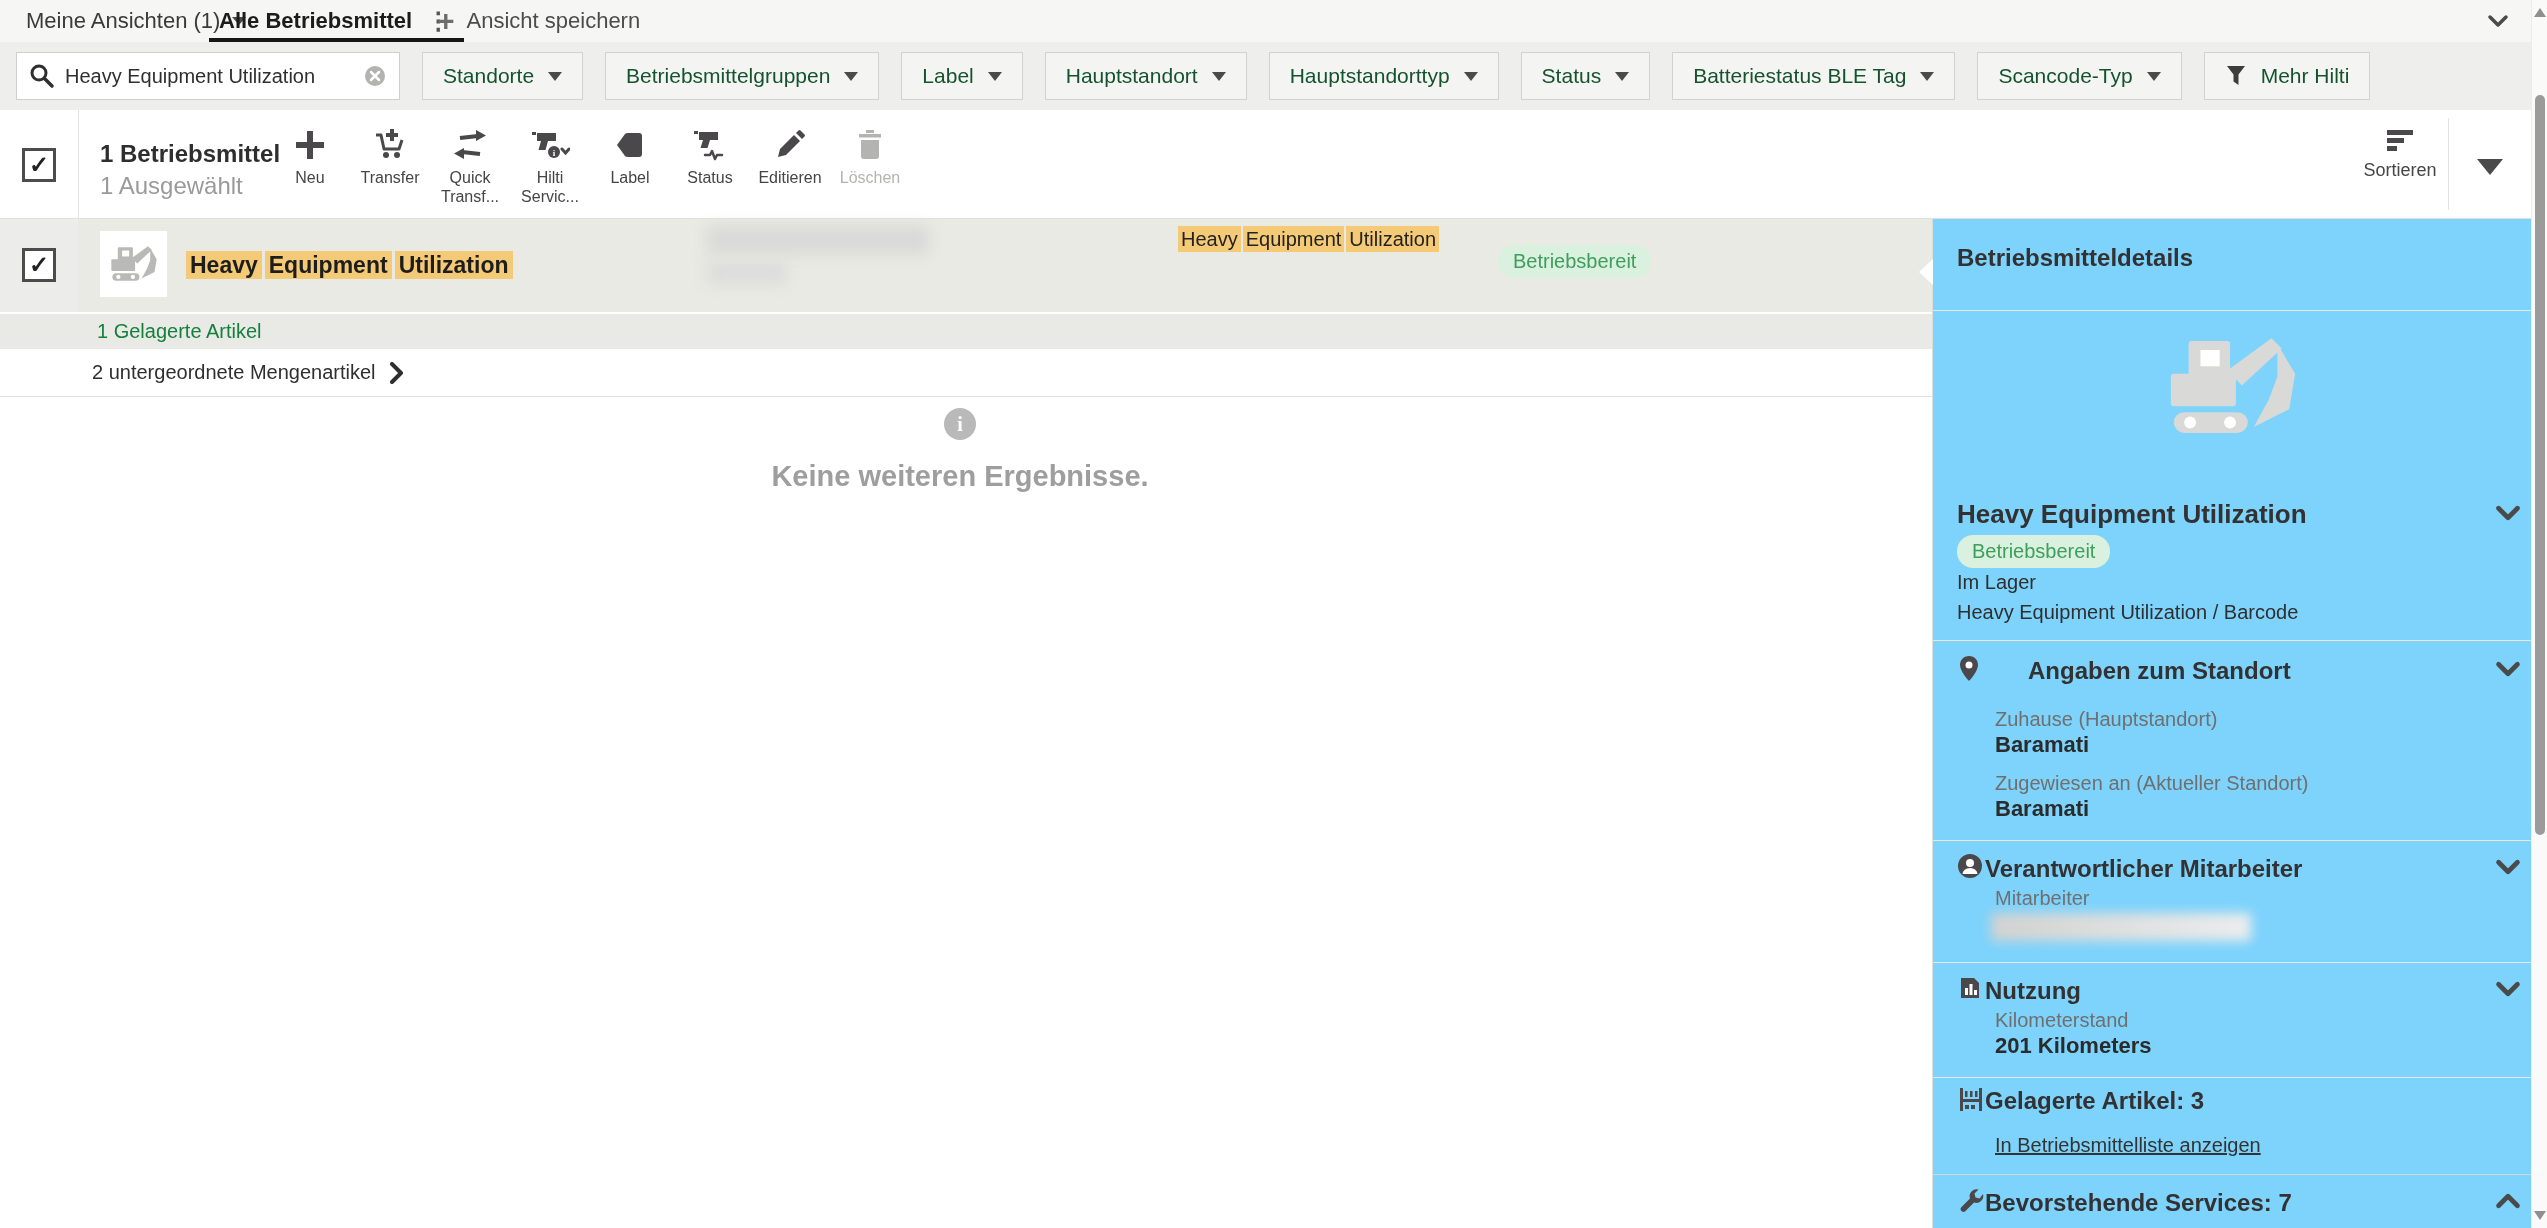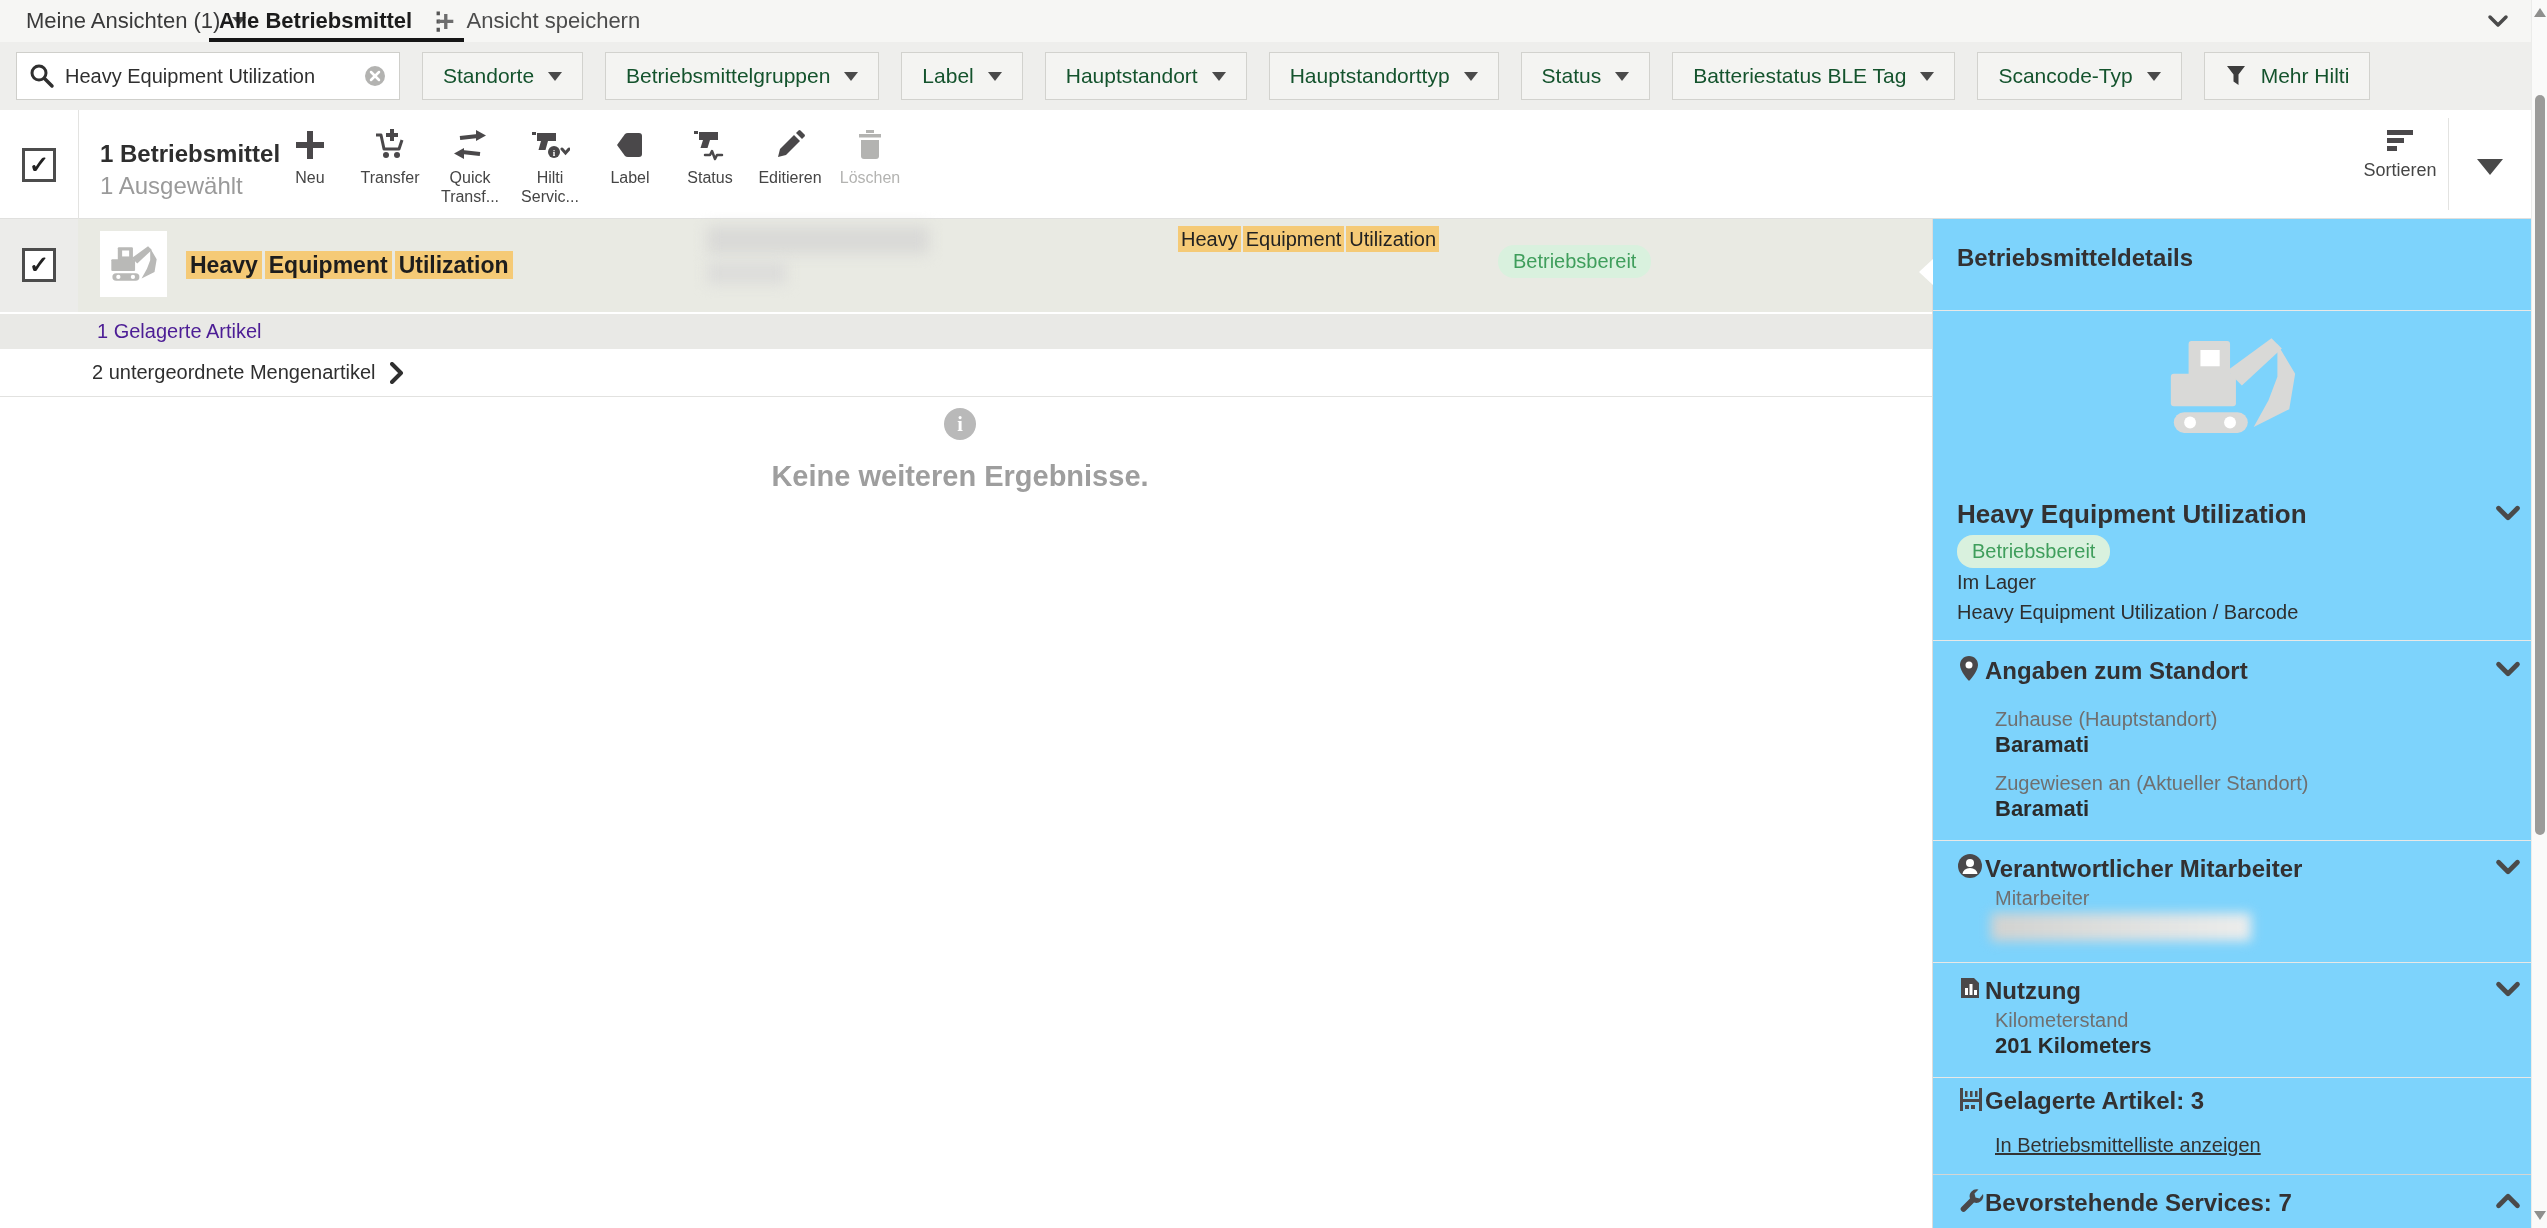--- a/index.html
+++ b/index.html
@@ -47,21 +47,21 @@
   .thumb { position:absolute; left:100px; top:231px; width:67px; height:66px; background:#fff; display:flex; align-items:center; justify-content:center; }
   .hl { background:#f5ca76; padding:1px 4px; }
   .row-title { position:absolute; left:186px; top:252px; font-size:23px; font-weight:bold; color:#1d1d1d; }
   .row-title .hl { margin-right:3px; }
   .blur1 { position:absolute; left:707px; top:226px; width:222px; height:28px; background:#d9d9d7; filter:blur(7px); }
   .blur2 { position:absolute; left:707px; top:262px; width:80px; height:22px; background:#dcdcda; filter:blur(7px); }
   .row-desc { position:absolute; left:1178px; top:228px; font-size:20px; color:#222; }
   .row-desc .hl { margin-right:2px; padding:2px 3px; }
   .pill { display:inline-block; background:#d9f1de; color:#3f9e5c; border-radius:16px; padding:5px 15px; font-size:20px; }
   .row-status { position:absolute; left:1498px; top:245px; }
-  .subrow-a { position:absolute; left:0; top:312px; width:1932px; height:37px; background:#e9e9e6; border-top:2px solid #fff; display:flex; align-items:center; padding-left:97px; font-size:20px; color:#4c1d95; }
+  .subrow-a { position:absolute; left:0; top:312px; width:1932px; height:37px; background:#e9e9e6; border-top:2px solid #fff; display:flex; align-items:center; padding-left:97px; font-size:20px; color:#15803d; }
   .subrow-b { position:absolute; left:0; top:349px; width:1932px; height:48px; background:#fff; border-bottom:1px solid #e2e2e0; display:flex; align-items:center; gap:14px; padding-left:92px; font-size:20px; color:#2f2f2f; cursor:pointer; }
   .sub-gutter { position:absolute; left:0; top:312px; width:78px; height:85px; background:#e8e7e4; border-top:2px solid #fff; }
   .empty { position:absolute; left:700px; top:408px; width:520px; text-align:center; color:#9e9e9e; }
   .empty .icircle { width:32px; height:32px; border-radius:50%; background:#b9b9b9; color:#fff; font-size:20px; font-weight:bold; display:inline-flex; align-items:center; justify-content:center; font-family:"Liberation Serif",serif; }
   .empty .etext { margin-top:20px; font-size:29px;font-weight:bold; }
 
   
   .panel { position:absolute; left:1932px; top:219px; width:599px; height:1009px; background:#7dd3fc; border-left:1px solid #dddddb; }
   .notch { position:absolute; left:-14px; top:40px; width:0; height:0; border-top:13px solid transparent; border-bottom:13px solid transparent; border-right:14px solid #fff; }
   .panel-title { position:absolute; left:24px; top:25px; font-size:24px; font-weight:bold; color:#333132; }
@@ -319,21 +319,21 @@
   <div class="asset-state">Im Lager</div>
   <div class="asset-sub">Heavy Equipment Utilization / Barcode</div>
   <div class="pdiv" style="top:421px;"></div>
 
   <div class="sec-icon" style="top:436px;">
     <svg width="24" height="28" viewBox="0 0 24 28">
         <path d="M12 1 C6.5 1 3 5 3 10 C3 16.5 12 26 12 26 C12 26 21 16.5 21 10 C21 5 17.5 1 12 1 Z" fill="#4a484a"></path>
         <circle cx="12" cy="10" r="3.5" fill="#fff"></circle>
       </svg>
   </div>
-  <div class="sec-title" style="top:438px;">Angaben zum Standort</div>
+  <div class="sec-title" style="top:438px;margin-left:43px;">Angaben zum Standort</div>
   <div class="sec-chev" style="top:440px;">
     <svg width="26" height="20" viewBox="0 0 22 16">
         <polyline points="3,4 11,12 19,4" fill="none" stroke="#4a4a4a" stroke-width="4" stroke-linecap="round" stroke-linejoin="round"></polyline>
       </svg>
   </div>
   <div class="flabel" style="top:489px;">Zuhause (Hauptstandort)</div>
   <div class="fvalue" style="top:513px;">Baramati</div>
   <div class="flabel" style="top:553px;">Zugewiesen an (Aktueller Standort)</div>
   <div class="fvalue" style="top:577px;">Baramati</div>
   <div class="pdiv" style="top:621px;"></div>

